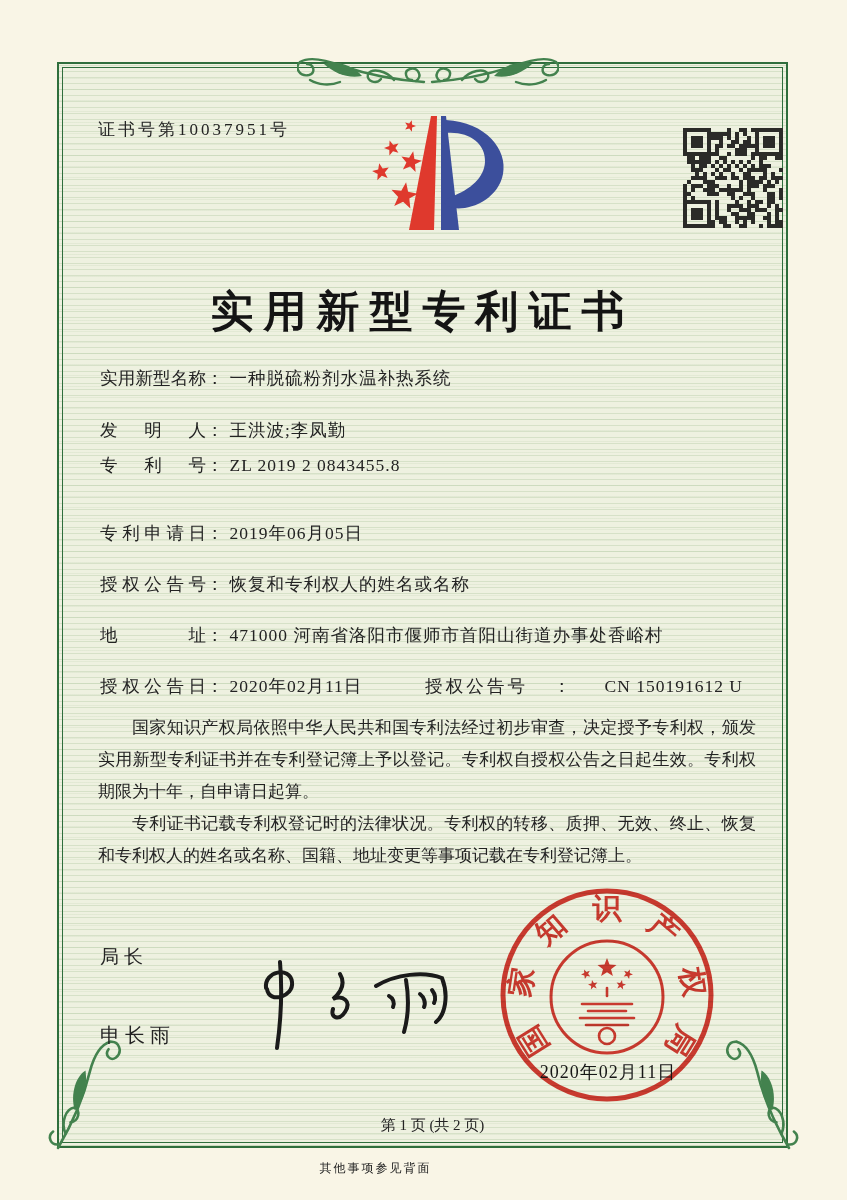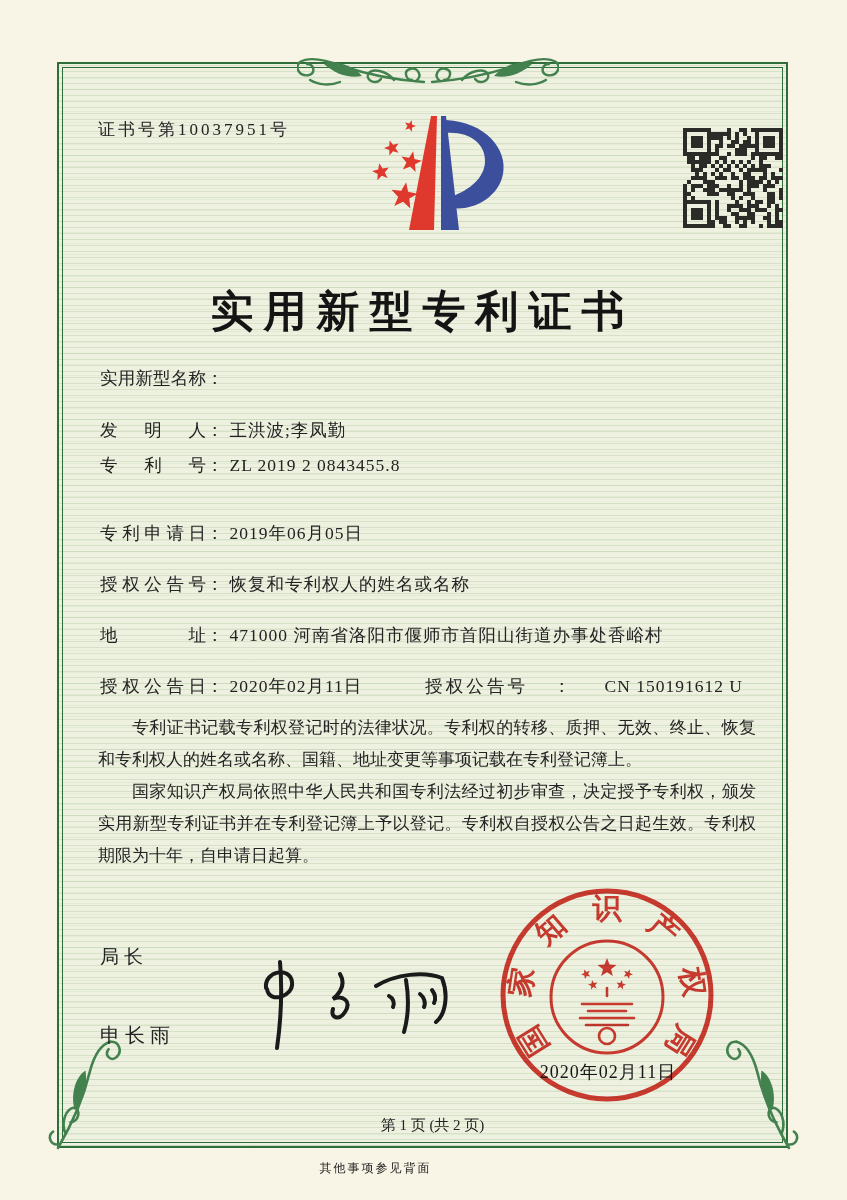--- a/index.html
+++ b/index.html
@@ -463,20 +463,21 @@
           <rect x="24" y="24" width="1" height="1"></rect>
         </g>
       </svg>
   </div>
 
   <div class="title">实用新型专利证书</div>
 
   <div class="field" style="top:366px">
     <span class="flabel">实用新型名称</span>
       <span class="colon">：</span>
+    <span class="fvalue">一种脱硫粉剂水温补热系统</span>
   </div>
   <div class="field" style="top:418px">
     <span class="flabel">发明人</span>
       <span class="colon">：</span>
     <span class="fvalue">王洪波;李凤勤</span>
   </div>
   <div class="field" style="top:453px">
     <span class="flabel">专利号</span>
       <span class="colon">：</span>
     <span class="fvalue">ZL 2019 2 0843455.8</span>
@@ -501,22 +502,22 @@
       <span class="colon">：</span>
     <span class="fvalue">2020年02月11日</span>
   </div>
   <div class="field grant-no" style="top:674px">
     <span class="flabel" style="width:100px">授权公告号</span>
       <span class="colon">：</span>
     <span class="fvalue">CN 150191612 U</span>
   </div>
 
   <div class="paras">
+    <p>国家知识产权局依照中华人民共和国专利法经过初步审查，决定授予专利权，颁发实用新型专利证书并在专利登记簿上予以登记。专利权自授权公告之日起生效。专利权期限为十年，自申请日起算。</p>
     <p>专利证书记载专利权登记时的法律状况。专利权的转移、质押、无效、终止、恢复和专利权人的姓名或名称、国籍、地址变更等事项记载在专利登记簿上。</p>
-    <p>国家知识产权局依照中华人民共和国专利法经过初步审查，决定授予专利权，颁发实用新型专利证书并在专利登记簿上予以登记。专利权自授权公告之日起生效。专利权期限为十年，自申请日起算。</p>
   </div>
 
   <div class="signer-title">局长</div>
   <div class="signer-name">申长雨</div>
 
   <div class="signature">
     <svg viewBox="0 0 235 98">
       <g fill="none" stroke="#1a1a1a" stroke-width="4" stroke-linecap="round">
         <path d="M40,32 C38,15 64,10 66,26 C68,41 43,48 41,33"></path>
         <path d="M54,6 C56,30 55,64 51,92"></path>

